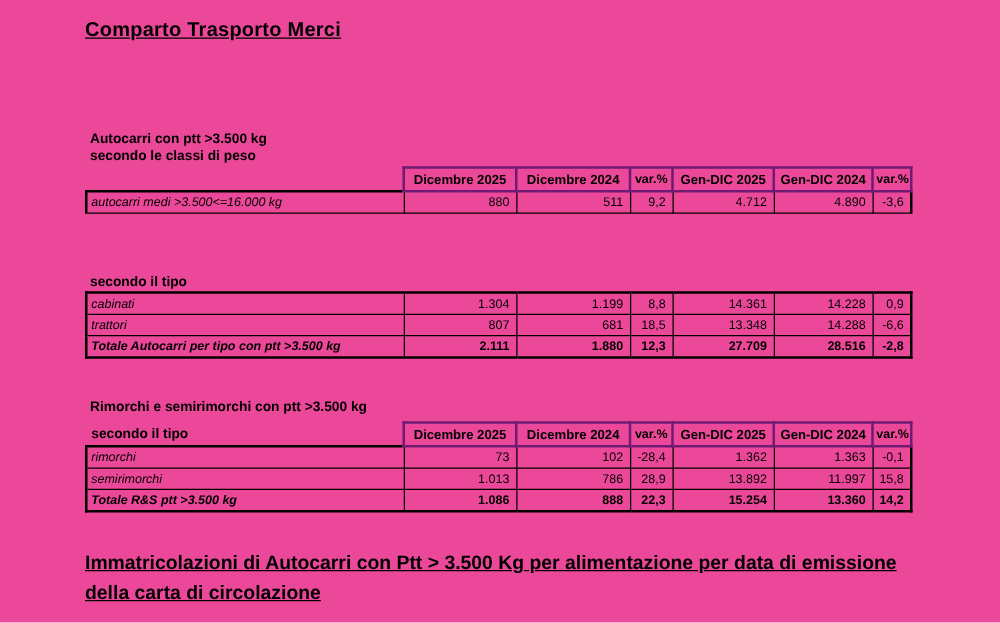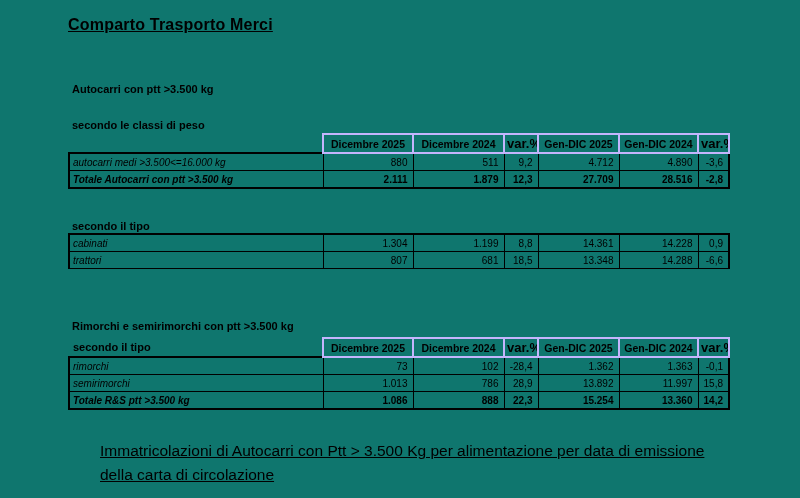--- a/index.html
+++ b/index.html
@@ -1,20 +1,20 @@
 <!DOCTYPE html>
 <html><head>
 <meta charset="utf-8">
 <style>
   html, body { margin: 0; padding: 0; background: #ffffff; }
   #doc {
     position: relative;
     width: 800px;
     height: 498px;
-    background: #0f766e;
+    background: #ec4899;
     color: #000000;
     font-family: "Liberation Sans", "DejaVu Sans", sans-serif;
     overflow: hidden;
   }
   .title {
     position: absolute;
     left: 68px;
     top: 16px;
     font-size: 16px;
     font-weight: bold;
@@ -37,28 +37,28 @@
   }
   #t1 { top: 133px; }
   #t2 { top: 233px; }
   #t3 { top: 337px; }
   .tbl th, .tbl td {
     overflow: hidden;
     white-space: nowrap;
     vertical-align: middle;
   }
   .tbl th {
-    border: 2px solid #c4b5fd;
+    border: 2px solid #701a75;
     font-size: 10.5px;
     font-weight: bold;
     text-align: center;
     height: 17px;
     padding: 0 2px;
   }
-  .tbl th.small { font-size: 13px; }
+  .tbl th.small { font-size: 10px; }
   .tbl td {
     border: 1px solid #000;
     font-size: 10px;
     height: 16px;
     padding: 0;
   }
   .tbl td.lbl { text-align: left; padding-left: 3px; font-style: italic; }
   .tbl td.num { text-align: right; padding-right: 5px; }
   .tbl tr.total td { font-weight: bold; border-bottom-width: 2px; }
   .tbl td.corner {
@@ -71,36 +71,35 @@
   }
   .tbl td:first-child:not(.corner) { border-left-width: 2px; }
   .tbl td:last-child, .tbl th:last-child { border-right-width: 2px; }
   .tbl tbody tr:first-child td { border-top-width: 2px; }
   .footer-heading {
     position: absolute;
     left: 68px;
     top: 439px;
     font-size: 15.5px;
     line-height: 24px;
-    font-weight: normal;
-    margin-left: 32px;
+    font-weight: bold;
   }
   .footer-heading .line {
     text-decoration: underline;
     white-space: nowrap;
   }
 </style>
 </head>
 <body>
 
 <div id="doc">
 
   <div class="title">Comparto Trasporto Merci</div>
 
-  <div class="sec-heading" style="top:83px">Autocarri con ptt &gt;3.500 kg</div>
+  <div class="sec-heading" style="top:105px">Autocarri con ptt &gt;3.500 kg</div>
   <div class="sec-heading" style="top:119px">secondo le classi di peso</div>
   <table class="tbl" id="t1">
       <colgroup>
         <col style="width: 254px;">
         <col style="width: 90px;">
         <col style="width: 91px;">
         <col style="width: 34px;">
         <col style="width: 81px;">
         <col style="width: 79px;">
         <col style="width: 31px;">
@@ -119,29 +118,20 @@
       <tbody>
         <tr>
           <td class="lbl">autocarri medi &gt;3.500&lt;=16.000 kg</td>
           <td class="num">880</td>
           <td class="num">511</td>
           <td class="num">9,2</td>
           <td class="num">4.712</td>
           <td class="num">4.890</td>
           <td class="num">-3,6</td>
         </tr>
-        <tr class="total">
-          <td class="lbl">Totale Autocarri con ptt &gt;3.500 kg</td>
-          <td class="num">2.111</td>
-          <td class="num">1.879</td>
-          <td class="num">12,3</td>
-          <td class="num">27.709</td>
-          <td class="num">28.516</td>
-          <td class="num">-2,8</td>
-        </tr>
       </tbody>
     </table>
 
   <div class="sec-heading" style="top:220px">secondo il tipo</div>
   <table class="tbl" id="t2">
       <colgroup>
         <col style="width: 254px;">
         <col style="width: 90px;">
         <col style="width: 91px;">
         <col style="width: 34px;">
@@ -161,20 +151,29 @@
         </tr>
         <tr>
           <td class="lbl">trattori</td>
           <td class="num">807</td>
           <td class="num">681</td>
           <td class="num">18,5</td>
           <td class="num">13.348</td>
           <td class="num">14.288</td>
           <td class="num">-6,6</td>
         </tr>
+        <tr class="total">
+          <td class="lbl">Totale Autocarri per tipo con ptt &gt;3.500 kg</td>
+          <td class="num">2.111</td>
+          <td class="num">1.880</td>
+          <td class="num">12,3</td>
+          <td class="num">27.709</td>
+          <td class="num">28.516</td>
+          <td class="num">-2,8</td>
+        </tr>
       </tbody>
     </table>
 
   <div class="sec-heading" style="top:320px">Rimorchi e semirimorchi con ptt &gt;3.500 kg</div>
   <table class="tbl" id="t3">
       <colgroup>
         <col style="width: 254px;">
         <col style="width: 90px;">
         <col style="width: 91px;">
         <col style="width: 34px;">

